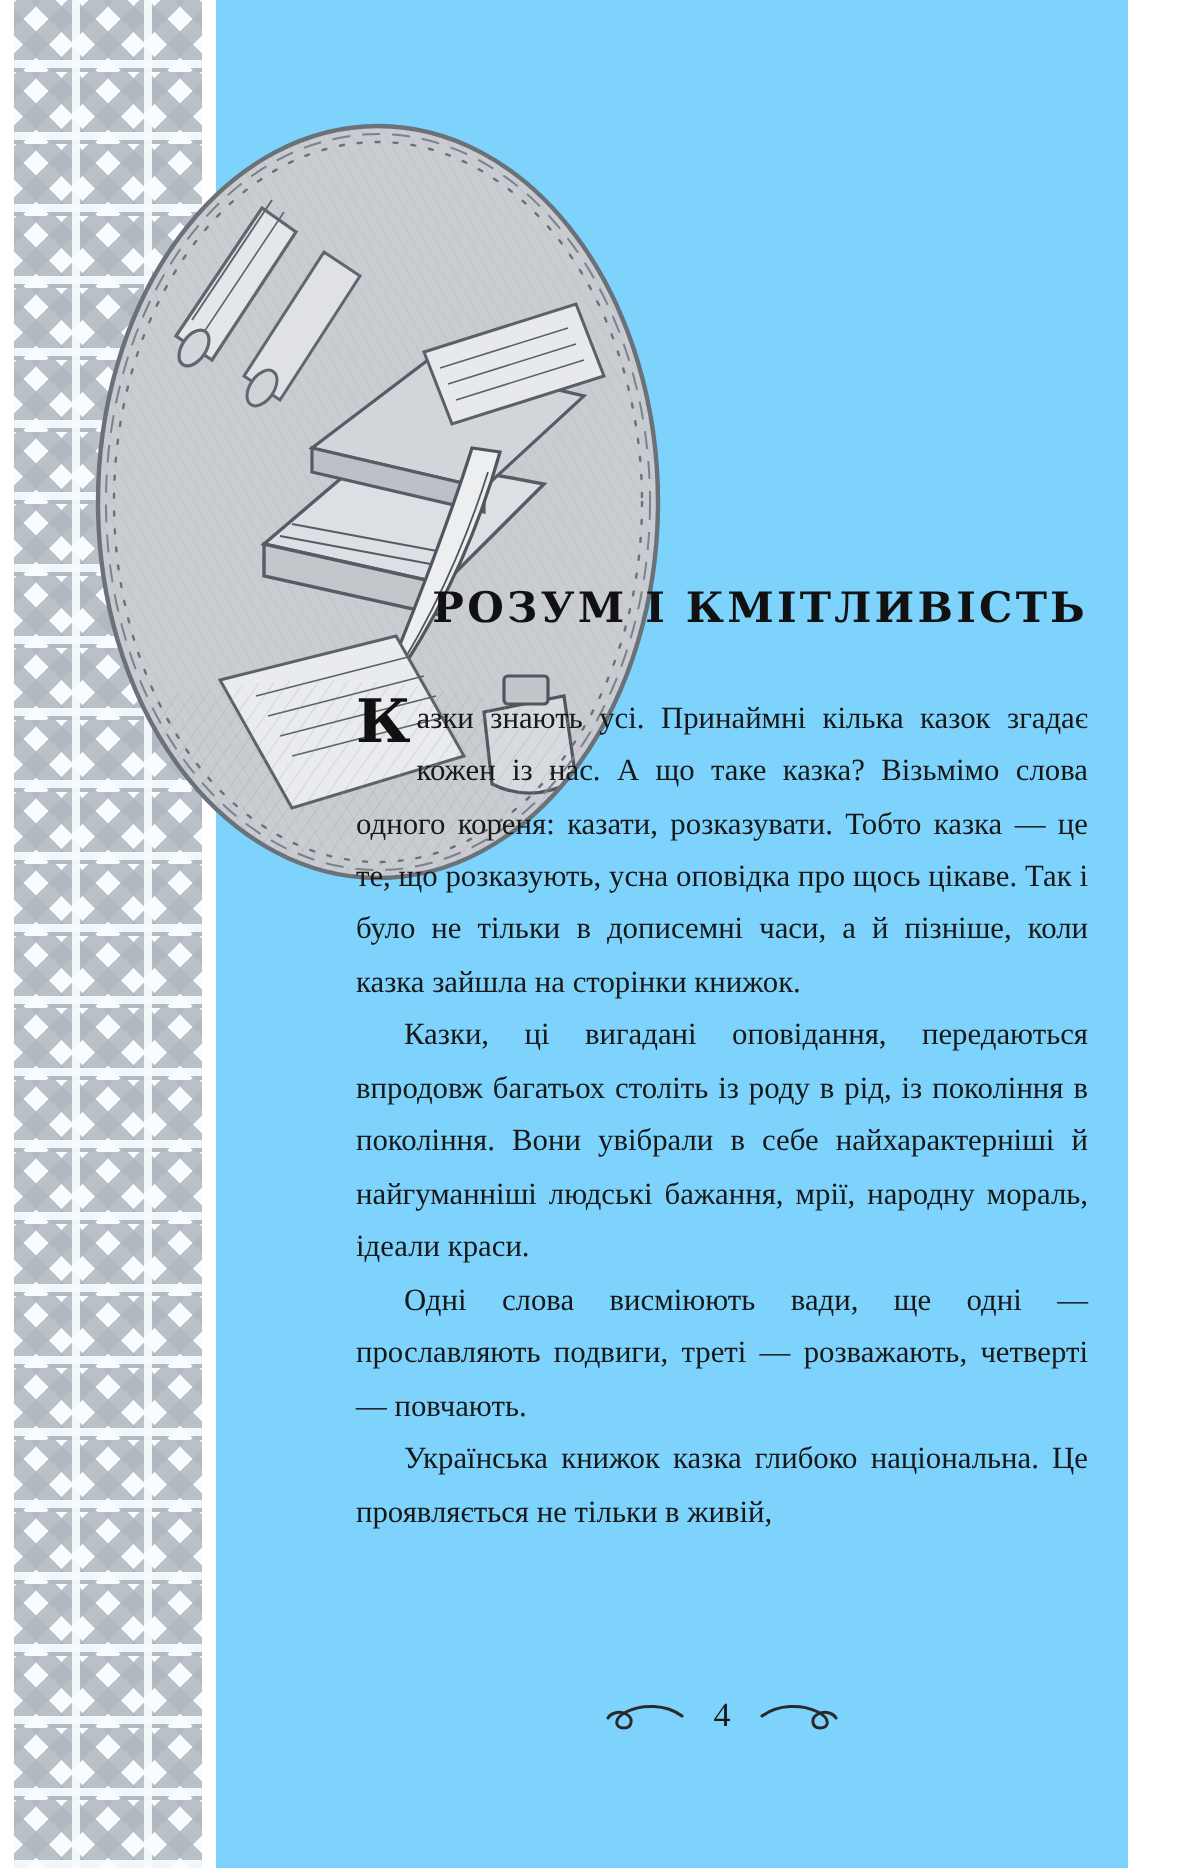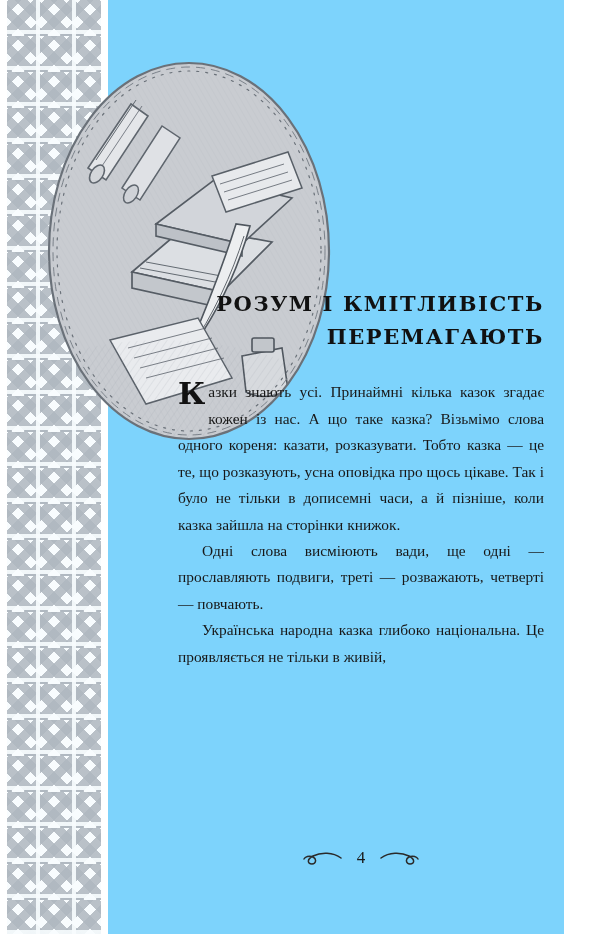--- a/index.html
+++ b/index.html
@@ -221,27 +221,27 @@
       <ellipse cx="153" cy="195" rx="140" ry="188" fill="none" stroke="#6a7179" stroke-width="2.2"></ellipse>
       <ellipse cx="153" cy="195" rx="132" ry="180" fill="none" stroke="#6a7179" stroke-width="1.2" stroke-dasharray="2 7" stroke-linecap="round"></ellipse>
       <ellipse cx="153" cy="195" rx="136" ry="184" fill="none" stroke="#7b828a" stroke-width="1" stroke-dasharray="9 6"></ellipse>
     </svg>
   </div>
 
   <div class="content">
 
     <h1 class="chapter-title">
       <span class="line">РОЗУМ І КМІТЛИВІСТЬ</span>
-      <span class="line">ПЕРЕМАГАЮТЬ</span>
     </h1>
 
     <div class="body-text">
       <p class="first"><span class="dropcap">К</span><span>азки знають усі. Принаймні кілька казок згадає кожен із нас. А що таке казка? Візьмімо слова одного кореня: казати, розказувати. Тобто казка — це те, що розказують, усна оповідка про щось цікаве. Так і було не тільки в дописемні часи, а й пізніше, коли казка зайшла на сторінки книжок.</span></p>
+      <p>Казки, ці вигадані оповідання, передаються впродовж багатьох століть із роду в рід, із покоління в покоління. Вони увібрали в себе найхарактерніші й найгуманніші людські бажання, мрії, народну мораль, ідеали краси.</p>
       <p>Одні слова висміюють вади, ще одні — прославляють подвиги, треті — розважають, четверті — повчають.</p>
-      <p>Українська народна казка глибоко національна. Це проявляється не тільки в живій,</p>
+      <p>Українська книжок казка глибоко національна. Це проявляється не тільки в живій,</p>
     </div>
   </div>
 
   <div class="footer">
     <svg class="flourish" width="40" height="16" viewBox="0 0 40 16" xmlns="http://www.w3.org/2000/svg">
       <path d="M38 8 C30 2 18 2 10 6 C4 9 4 14 9 14 C13 14 14 9 10 7 C6 5 2 7 1 9" fill="none" stroke="#2a2a2a" stroke-width="1.5" stroke-linecap="round"></path>
     </svg>
     <span class="page-number">4</span>
     <svg class="flourish" width="40" height="16" viewBox="0 0 40 16" xmlns="http://www.w3.org/2000/svg">
       <path d="M2 8 C10 2 22 2 30 6 C36 9 36 14 31 14 C27 14 26 9 30 7 C34 5 38 7 39 9" fill="none" stroke="#2a2a2a" stroke-width="1.5" stroke-linecap="round"></path>

